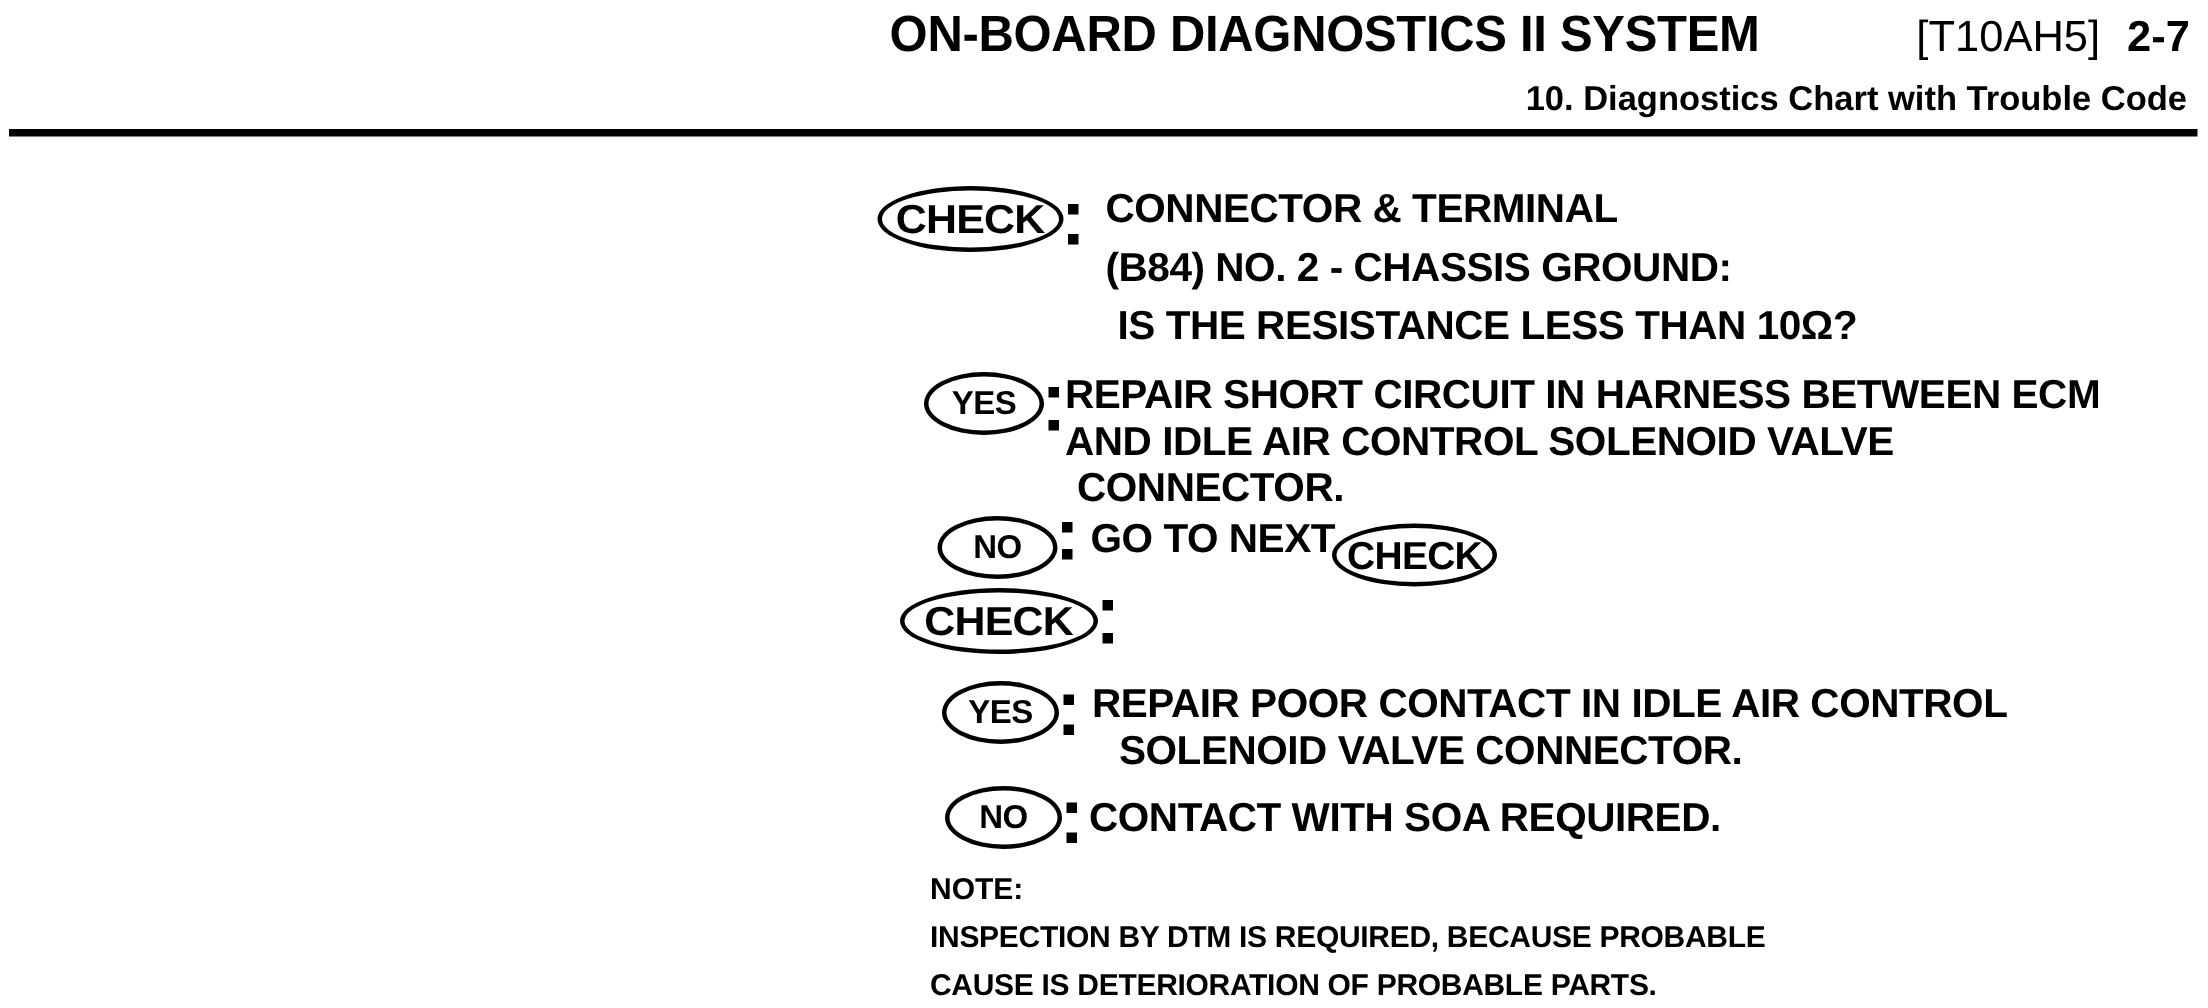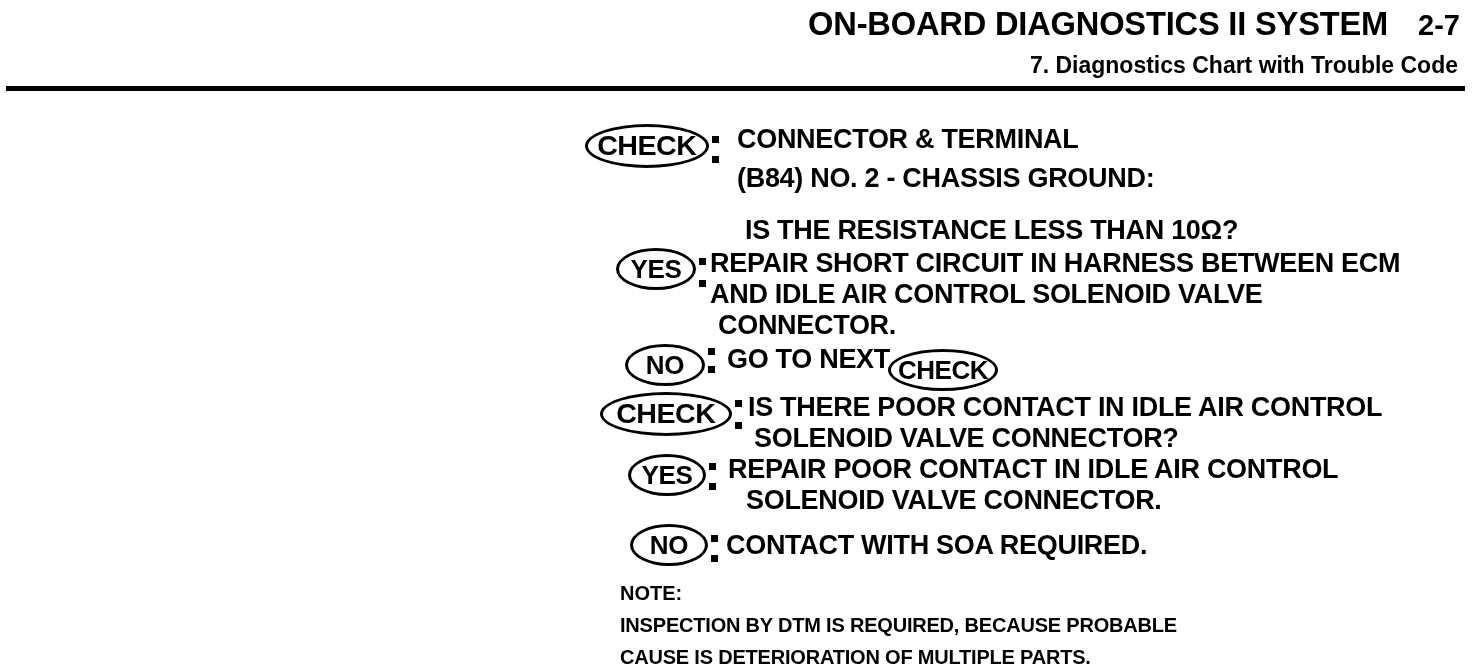--- a/index.html
+++ b/index.html
@@ -97,21 +97,21 @@
   .badge-check {
     width: 124px;
     height: 44px;
     font-size: 27px;
     letter-spacing: -0.5px;
   }
   .badge-check .badge-label { transform: scaleX(1.06); }
   .badge-yesno {
     width: 80px;
     height: 42px;
-    font-size: 26px;
+    font-size: 22px;
     letter-spacing: -0.3px;
   }
   .badge-label {
     display: inline-block;
   }
 
   
   .badge-inline {
     display: inline-flex;
     align-items: center;
@@ -171,42 +171,43 @@
   #note-block .ln { display: block; }
   #note-label { letter-spacing: 0px; }
 </style>
 </head>
 <body>
 
 <div id="page-header">
 
   <div id="header-title-row">
     <div id="doc-title">ON-BOARD DIAGNOSTICS II SYSTEM</div>
+    <div id="doc-code">[T10AH5]</div>
     <div id="doc-page">2-7</div>
   </div>
 
-  <div id="header-subtitle">7. Diagnostics Chart with Trouble Code</div>
+  <div id="header-subtitle">10. Diagnostics Chart with Trouble Code</div>
 
   <div id="header-rule"></div>
 </div>
 
 <div id="flow">
 
   <div class="flow-row" style="left:585px; top:28px; width:880px;">
     <div class="badge badge-check">
       <span class="badge-label">CHECK</span>
     </div>
     <div class="sep">
       <i class="top"></i>
         <i class="bot"></i>
     </div>
     <div class="lines">
       <span class="ln indent">CONNECTOR &amp; TERMINAL</span>
       <span class="ln indent" style="margin-top:8px;">(B84) NO. 2 - CHASSIS GROUND:</span>
-      <span class="ln indent" style="margin-top:21px; padding-left:20px;">IS THE RESISTANCE LESS THAN 10Ω?</span>
+      <span class="ln indent" style="margin-top:8px; padding-left:20px;">IS THE RESISTANCE LESS THAN 10Ω?</span>
     </div>
   </div>
 
   <div class="flow-row" style="left:616px; top:152px; width:860px;">
     <div class="badge badge-yesno">
       <span class="badge-label">YES</span>
     </div>
     <div class="sep" style="width:14px;">
       <i class="top" style="top:10px;"></i>
         <i class="bot" style="top:32px;"></i>
@@ -234,24 +235,20 @@
   </div>
 
   <div class="flow-row" style="left:600px; top:296px; width:860px;">
     <div class="badge badge-check" style="width:132px;">
       <span class="badge-label">CHECK</span>
     </div>
     <div class="sep" style="width:16px;">
       <i class="top" style="top:8px;"></i>
         <i class="bot" style="top:30px;"></i>
     </div>
-    <div class="lines">
-      <span class="ln">IS THERE POOR CONTACT IN IDLE AIR CONTROL</span>
-      <span class="ln" style="padding-left:6px;">SOLENOID VALVE CONNECTOR?</span>
-    </div>
   </div>
 
   <div class="flow-row" style="left:628px; top:358px; width:850px;">
     <div class="badge badge-yesno" style="width:78px;">
       <span class="badge-label">YES</span>
     </div>
     <div class="sep" style="width:22px;">
       <i class="top" style="top:9px;"></i>
         <i class="bot" style="top:29px;"></i>
     </div>
@@ -272,14 +269,14 @@
     <div class="lines" style="line-height:42px;">
       <span>CONTACT WITH SOA REQUIRED.</span>
     </div>
   </div>
 
 </div>
 
 <div id="note-block">
   <span class="ln" id="note-label">NOTE:</span>
   <span class="ln">INSPECTION BY DTM IS REQUIRED, BECAUSE PROBABLE</span>
-  <span class="ln">CAUSE IS DETERIORATION OF MULTIPLE PARTS.</span>
+  <span class="ln">CAUSE IS DETERIORATION OF PROBABLE PARTS.</span>
 </div>
 
 </body></html>

